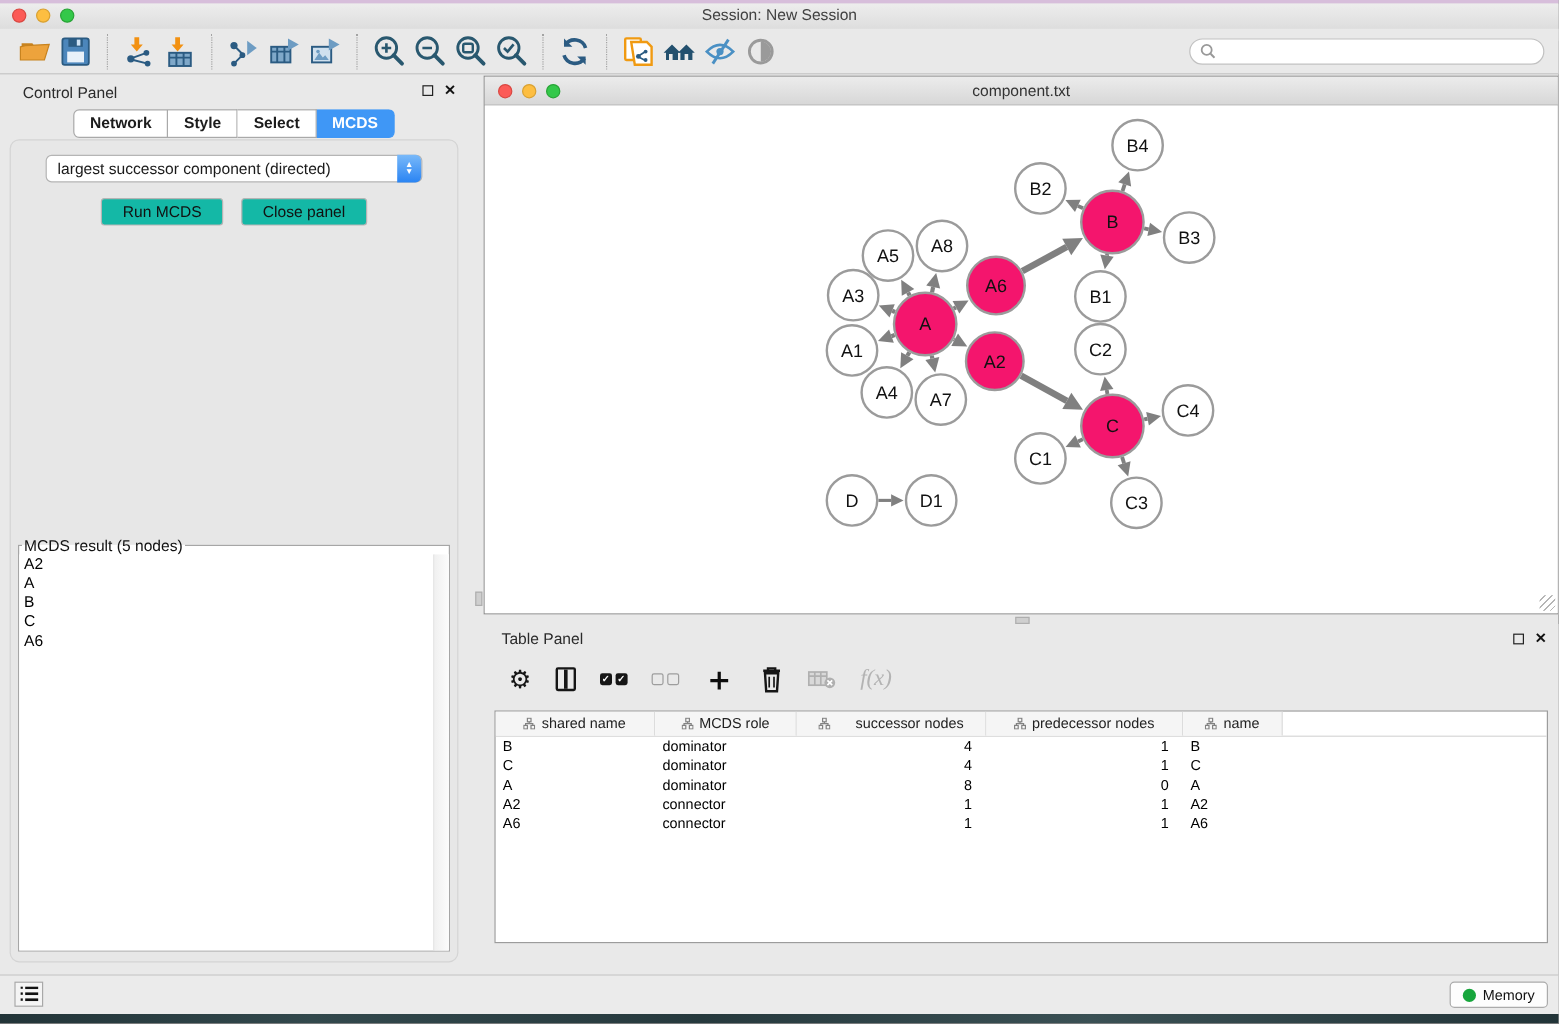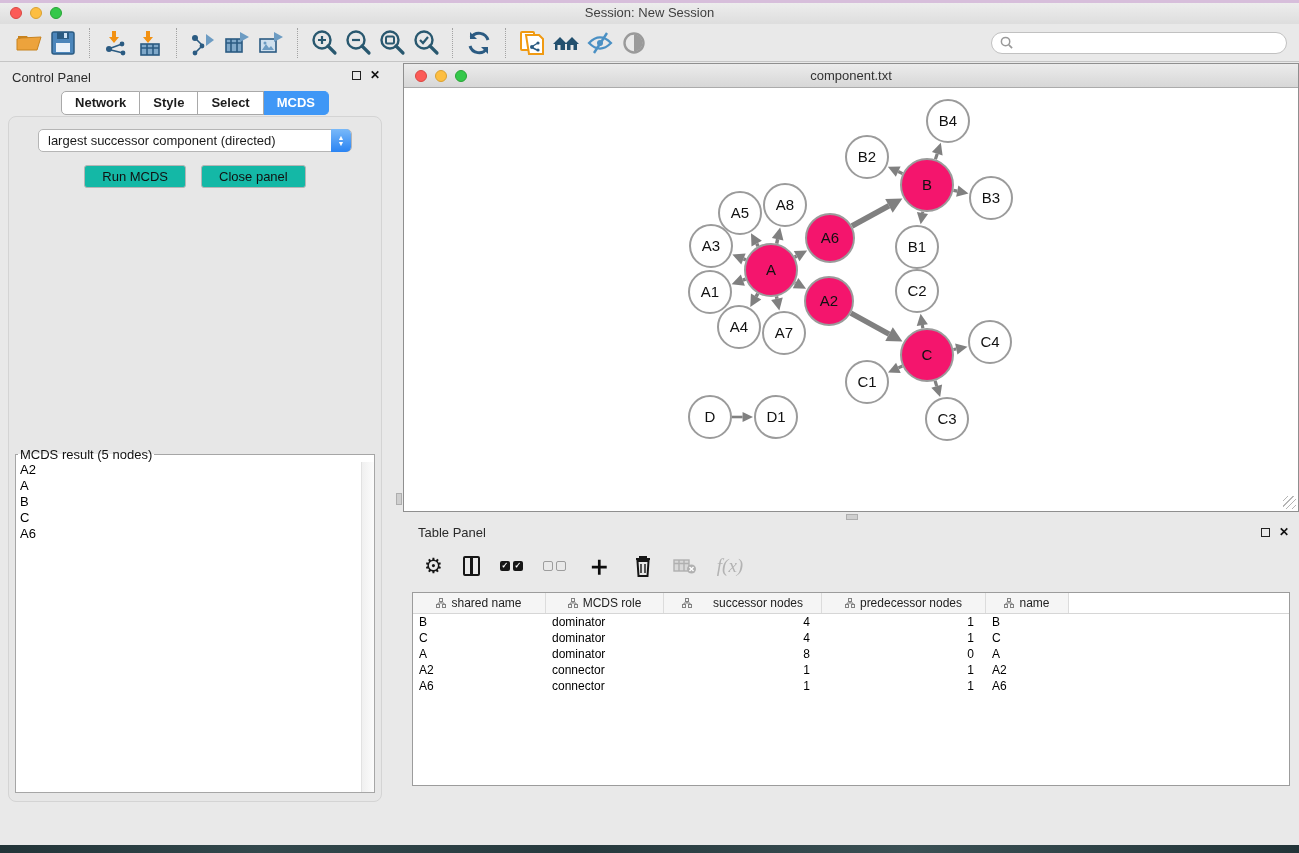--- a/index.html
+++ b/index.html
@@ -28,21 +28,21 @@
   }
   .tbtn { width:34px; height:32px; display:flex; align-items:center; justify-content:center; cursor:default; }
   .tsep { height:30px; border-left:1px dotted #a3a3a3; margin:0 9px; }
   .searchbox {
     margin-left:auto; width:296px; height:22px; background:#fff;
     border:1px solid #c1c1c1; border-radius:12px; display:flex; align-items:center; padding:0 8px;
   }
   .searchbox input { border:none; outline:none; flex:1; font-size:12px; margin-left:5px; font-family:"Liberation Sans",sans-serif; background:transparent; }
   
   .control-panel { position:absolute; left:0; top:63px; width:390px; bottom:41px; background:#e9e9e9; }
-  .panel-head { position:relative; height:26px; }
+  .panel-head { position:relative; height:26px;margin-left:7px; }
   .panel-head .ph-title { position:absolute; left:12px; top:7px; font-size:13px; color:#2b2b2b; }
   .panel-controls { position:absolute; right:10px; top:7px; display:flex; gap:9px; align-items:center; }
   .float-ico { width:9px; height:9px; border:1.5px solid #222; background:transparent; }
   .close-ico { font-size:12px; font-weight:bold; color:#111; line-height:10px; }
   .seg-tabs { display:flex; justify-content:center; margin-top:2px; position:relative; z-index:2; }
   .seg-tab {
     font-size:13px; font-weight:bold; color:#1c1c1c; background:#fff;
     border:1px solid #a9a9a9; border-left:none; padding:3px 13px 4px; cursor:default;
   }
   .seg-tab:first-child { border-left:1px solid #a9a9a9; border-radius:5px 0 0 5px; }
@@ -567,14 +567,32 @@
             <div class="td" style="width: 133px;">A6</div>
             <div class="td" style="width: 118px;">connector</div>
             <div class="td right" style="width: 158px;">1</div>
             <div class="td right" style="width: 164px;">1</div>
             <div class="td" style="width: 83px;">A6</div>
           </div>
         </div>
     </div>
   </div>
 
+  <div class="statusbar">
+    <div class="list-btn">
+      <svg width="15" height="13" viewBox="0 0 15 13">
+          <g fill="#111">
+            <rect x="0" y="0" width="2" height="2"></rect>
+            <rect x="4" y="0" width="11" height="2.2"></rect>
+            <rect x="0" y="5" width="2" height="2"></rect>
+            <rect x="4" y="5" width="11" height="2.2"></rect>
+            <rect x="0" y="10" width="2" height="2"></rect>
+            <rect x="4" y="10" width="11" height="2.2"></rect>
+          </g>
+        </svg>
+    </div>
+    <div class="memory-btn">
+      <span class="mem-dot" style="background: rgb(23, 166, 60);"></span>
+      <span>Memory</span>
+    </div>
+  </div>
   <div class="desktop-strip"></div>
 </div>
 
 </body></html>

